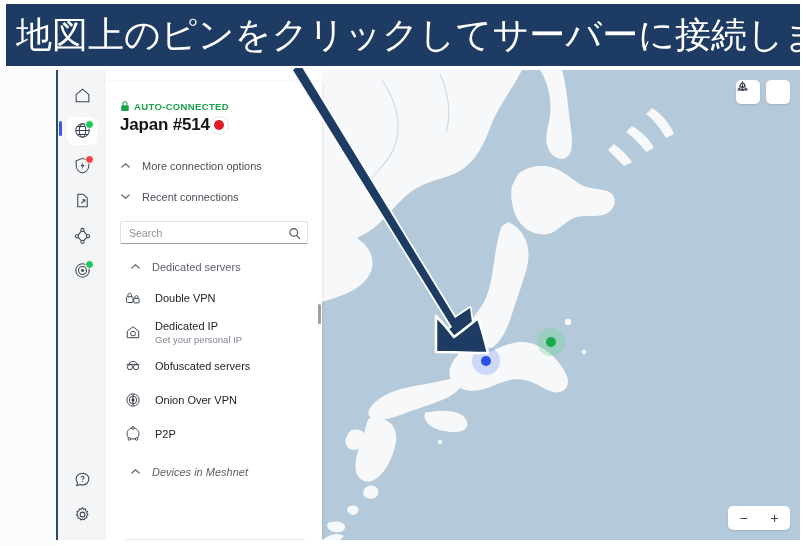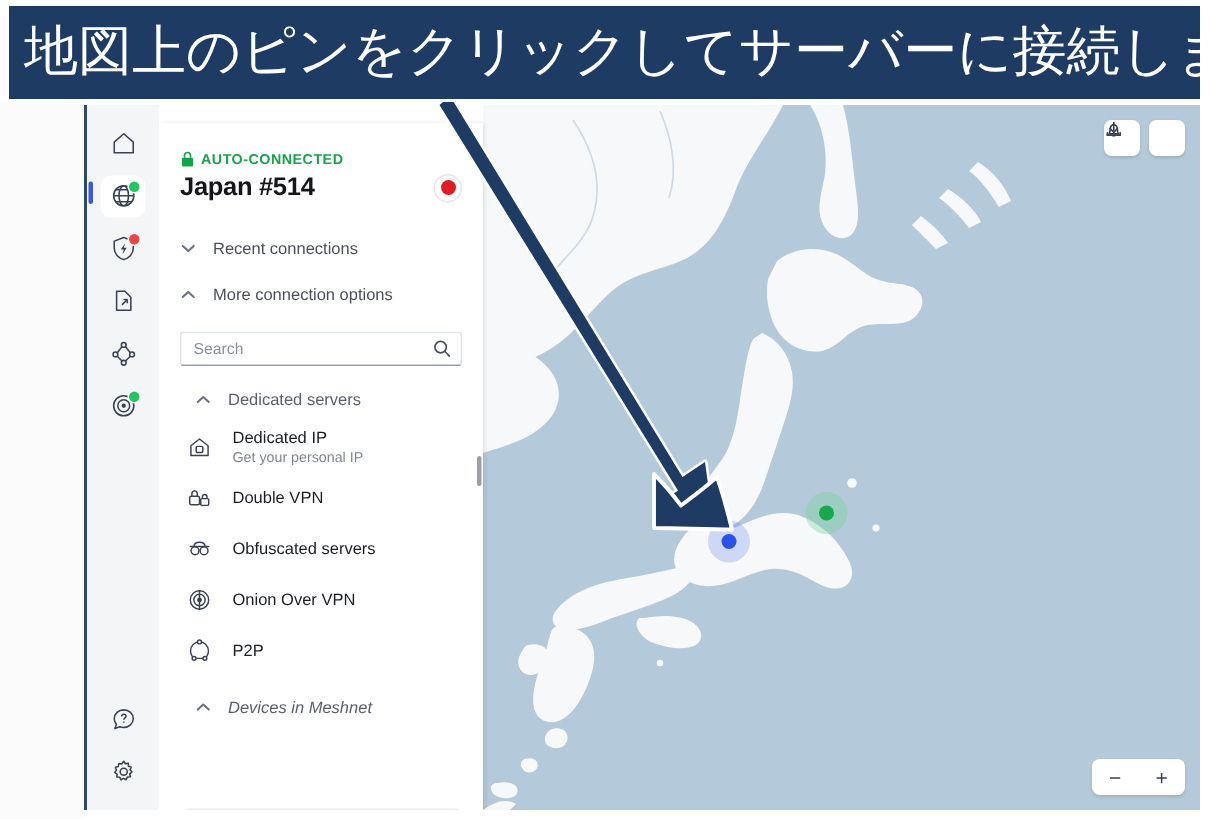--- a/index.html
+++ b/index.html
@@ -163,21 +163,20 @@
   .status-text {
     color: #16a34a;
     font-size: 9.5px;
     font-weight: bold;
     letter-spacing: 0.35px;
   }
 
   .title-row {
     display: flex;
     align-items: center;
-    justify-content: space-between;
     margin-bottom: 15px;
   }
   .server-title {
     font-size: 17px;
     font-weight: bold;
     color: #14161a;
     letter-spacing: -0.2px;
   }
   .flag {
     width: 19px;
@@ -539,78 +538,78 @@
           <span class="server-title">Japan #514</span>
           <span class="flag">
             <span class="flag-dot"></span>
           </span>
         </div>
 
 
         <div class="accordion-row">
           <span class="chev">
             <svg viewBox="0 0 12 12">
-                <path d="M2 4.3 L6 8 L10 4.3" stroke-linecap="round" stroke-linejoin="round"></path>
-              </svg>
-          </span>
-          <span class="accordion-label">Recent connections</span>
+                <path d="M2 7.7 L6 4 L10 7.7" stroke-linecap="round" stroke-linejoin="round"></path>
+              </svg>
+          </span>
+          <span class="accordion-label">More connection options</span>
         </div>
 
         <div class="accordion-row">
           <span class="chev">
             <svg viewBox="0 0 12 12">
-                <path d="M2 7.7 L6 4 L10 7.7" stroke-linecap="round" stroke-linejoin="round"></path>
-              </svg>
-          </span>
-          <span class="accordion-label">More connection options</span>
+                <path d="M2 4.3 L6 8 L10 4.3" stroke-linecap="round" stroke-linejoin="round"></path>
+              </svg>
+          </span>
+          <span class="accordion-label">Recent connections</span>
         </div>
 
         <div class="search-wrap">
           <input class="search-input" type="text" placeholder="Search" style="">
           <span class="search-icon">
             <svg viewBox="0 0 14 14">
               <circle cx="6.2" cy="5.8" r="4.1"></circle>
               <line x1="9.3" y1="9" x2="12.4" y2="12.3" stroke-linecap="round"></line>
             </svg>
           </span>
         </div>
 
         <div class="sub-accordion">
           <span class="chev">
             <svg viewBox="0 0 12 12">
                 <path d="M2 7.7 L6 4 L10 7.7" stroke-linecap="round" stroke-linejoin="round"></path>
               </svg>
           </span>
           <span class="accordion-label">Dedicated servers</span>
-        </div>
-
-        <div class="srv-item">
-          <span class="srv-icon">
-            <svg viewBox="0 0 22 22">
-              <path d="M4 10 L11 4.5 L18 10 V18 H4 Z" stroke-linejoin="round"></path>
-              <rect x="8.3" y="10.5" width="5.4" height="5" rx="1"></rect>
-            </svg>
-          </span>
-          <span class="srv-texts">
-            <span class="srv-name">Dedicated IP</span>
-            <span class="srv-sub">Get your personal IP</span>
-          </span>
         </div>
 
         <div class="srv-item">
           <span class="srv-icon">
             <svg viewBox="0 0 22 22">
               <rect x="3" y="9.5" width="8" height="7" rx="1.2"></rect>
               <path d="M4.8 9.5 V7.6 C4.8 6.2 5.8 5.2 7 5.2 C8.2 5.2 9.2 6.2 9.2 7.6 V9.5"></path>
               <rect x="12" y="11.5" width="6.5" height="5.5" rx="1"></rect>
               <path d="M13.4 11.5 V10 C13.4 8.9 14.2 8.1 15.2 8.1 C16.3 8.1 17.1 8.9 17.1 10 V11.5"></path>
             </svg>
           </span>
           <span class="srv-texts">
             <span class="srv-name">Double VPN</span>
+          </span>
+        </div>
+
+        <div class="srv-item">
+          <span class="srv-icon">
+            <svg viewBox="0 0 22 22">
+              <path d="M4 10 L11 4.5 L18 10 V18 H4 Z" stroke-linejoin="round"></path>
+              <rect x="8.3" y="10.5" width="5.4" height="5" rx="1"></rect>
+            </svg>
+          </span>
+          <span class="srv-texts">
+            <span class="srv-name">Dedicated IP</span>
+            <span class="srv-sub">Get your personal IP</span>
           </span>
         </div>
 
         <div class="srv-item">
           <span class="srv-icon">
             <svg viewBox="0 0 22 22">
               <path d="M3.5 9 H18.5" stroke-linecap="round"></path>
               <path d="M6.5 9 C6.5 6.5 8.5 5.5 11 5.5 C13.5 5.5 15.5 6.5 15.5 9"></path>
               <circle cx="7.3" cy="12.4" r="3.2"></circle>
               <circle cx="14.7" cy="12.4" r="3.2"></circle>

